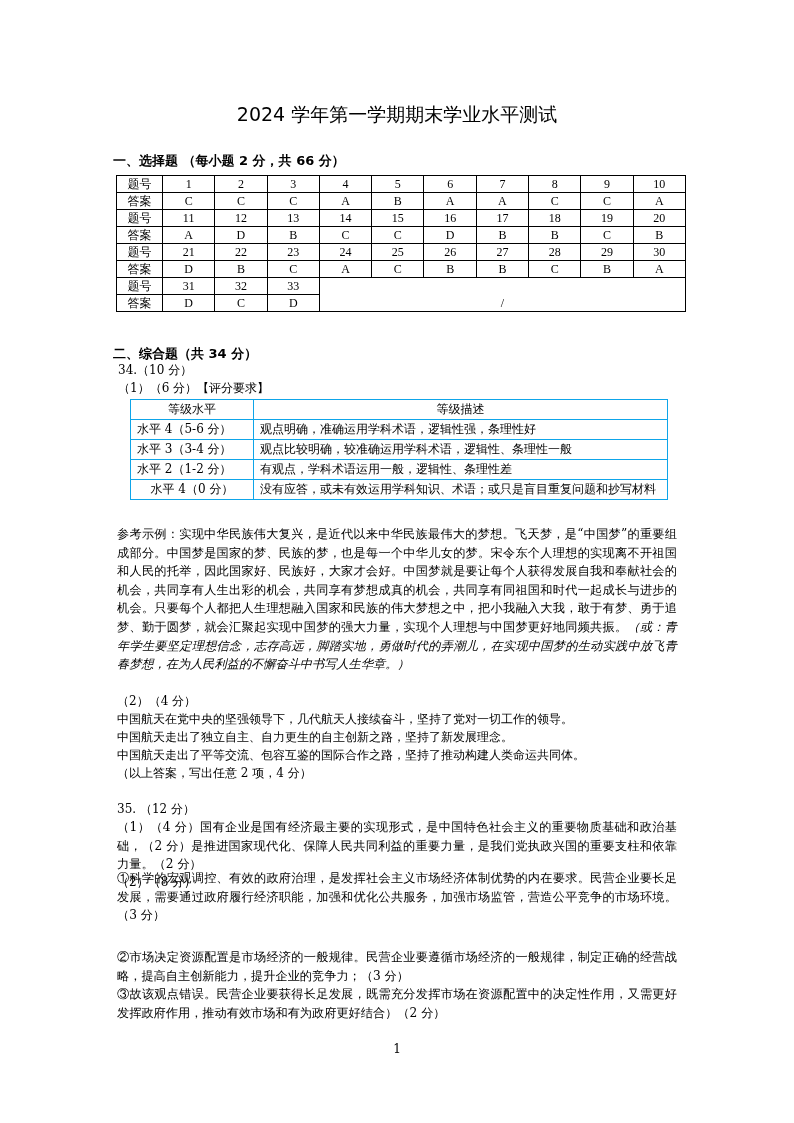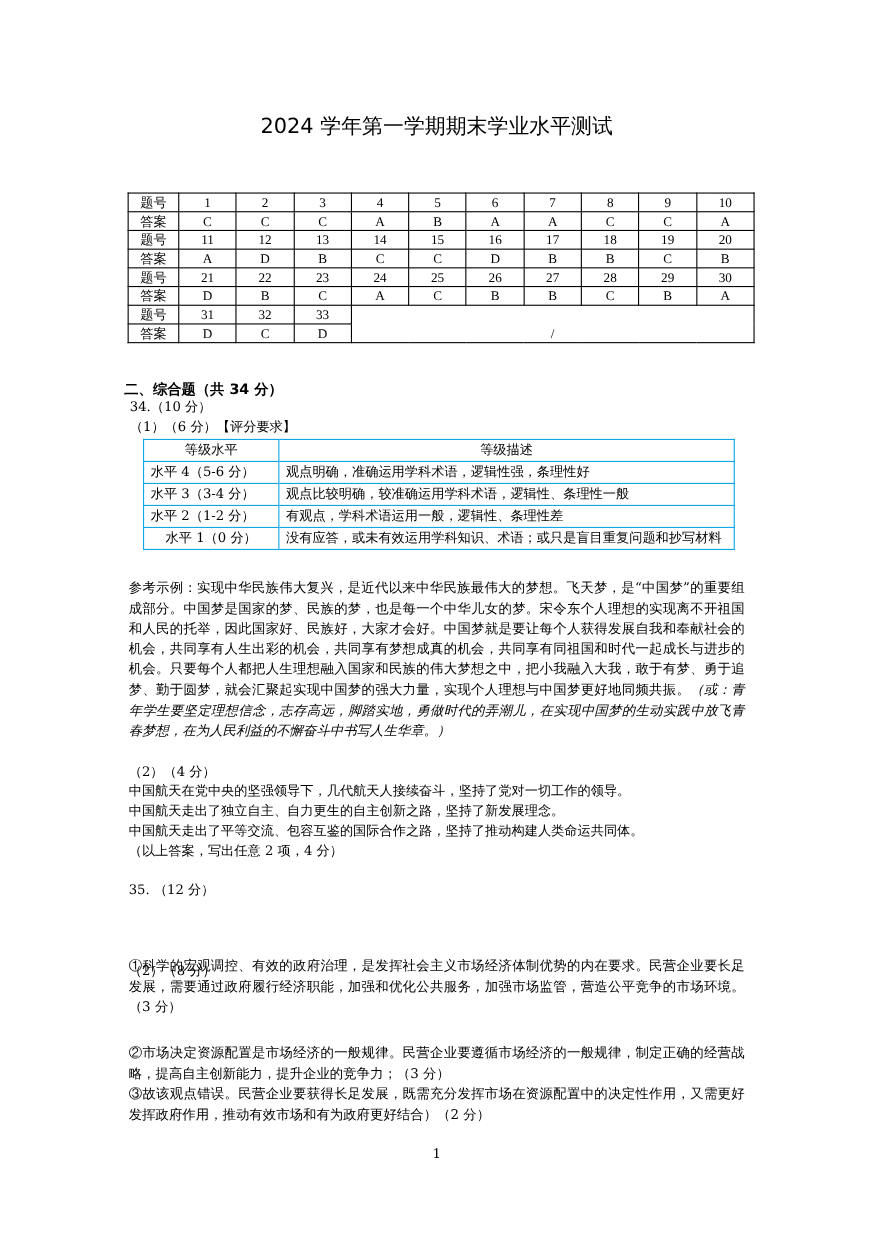--- a/index.html
+++ b/index.html
@@ -27,20 +27,21 @@
   .para .kai { font-style:italic; }
   .pagenum { position:absolute; top:1042px; left:0; width:794px; text-align:center; font-size:12px; }
 </style>
 </head>
 <body>
 
 <div class="page">
 
   <div class="title1">2024 学年第一学期期末学业水平测试</div>
 
+  <div class="sec-head" style="top:152px;">一、选择题 （每小题 2 分，共 66 分）</div>
 
   <table class="ans">
     <tbody id="ans-body">
         <tr>
           <td class="lbl">题号</td>
           <td>1</td>
           <td>2</td>
           <td>3</td>
           <td>4</td>
           <td>5</td>
@@ -147,36 +148,37 @@
       </tr>
       <tr>
         <td class="lv">水平 3（3-4 分）</td>
         <td>观点比较明确，较准确运用学科术语，逻辑性、条理性一般</td>
       </tr>
       <tr>
         <td class="lv">水平 2（1-2 分）</td>
         <td>有观点，学科术语运用一般，逻辑性、条理性差</td>
       </tr>
       <tr>
-        <td class="lv" style="text-align:center;">水平 1（0 分）</td>
+        <td class="lv" style="text-align:center;">水平 4（0 分）</td>
         <td>没有应答，或未有效运用学科知识、术语；或只是盲目重复问题和抄写材料</td>
       </tr>
     </tbody>
   </table>
 
   <div class="para" style="top:525px;">
     <span>参考示例：实现中华民族伟大复兴，是近代以来中华民族最伟大的梦想。飞天梦，是“中国梦”的重要组成部分。中国梦是国家的梦、民族的梦，也是每一个中华儿女的梦。宋令东个人理想的实现离不开祖国和人民的托举，因此国家好、民族好，大家才会好。中国梦就是要让每个人获得发展自我和奉献社会的机会，共同享有人生出彩的机会，共同享有梦想成真的机会，共同享有同祖国和时代一起成长与进步的机会。只要每个人都把人生理想融入国家和民族的伟大梦想之中，把小我融入大我，敢于有梦、勇于追梦、勤于圆梦，就会汇聚起实现中国梦的强大力量，实现个人理想与中国梦更好地同频共振。</span><span class="kai">（或：青年学生要坚定理想信念，志存高远，脚踏实地，勇做时代的弄潮儿，在实现中国梦的生动实践中放飞青春梦想，在为人民利益的不懈奋斗中书写人生华章。）</span>
   </div>
 
   <div class="line" style="top:693px;">（2）（4 分）</div>
   <div class="line" style="top:711px;">中国航天在党中央的坚强领导下，几代航天人接续奋斗，坚持了党对一切工作的领导。</div>
   <div class="line" style="top:729px;">中国航天走出了独立自主、自力更生的自主创新之路，坚持了新发展理念。</div>
   <div class="line" style="top:747px;">中国航天走出了平等交流、包容互鉴的国际合作之路，坚持了推动构建人类命运共同体。</div>
   <div class="line" style="top:765px;">（以上答案，写出任意 2 项，4 分）</div>
 
   <div class="line" style="top:801px;">35. （12 分）</div>
+  <div class="para" style="top:818px;">（1）（4 分）国有企业是国有经济最主要的实现形式，是中国特色社会主义的重要物质基础和政治基础，（2 分）是推进国家现代化、保障人民共同利益的重要力量，是我们党执政兴国的重要支柱和依靠力量。（2 分）</div>
   <div class="line" style="top:874px;">（2）（8 分）</div>
   <div class="para" style="top:869px;">①科学的宏观调控、有效的政府治理，是发挥社会主义市场经济体制优势的内在要求。民营企业要长足发展，需要通过政府履行经济职能，加强和优化公共服务，加强市场监管，营造公平竞争的市场环境。（3 分）</div>
   <div class="para" style="top:948px;">②市场决定资源配置是市场经济的一般规律。民营企业要遵循市场经济的一般规律，制定正确的经营战略，提高自主创新能力，提升企业的竞争力；（3 分）</div>
   <div class="para" style="top:985px;">③故该观点错误。民营企业要获得长足发展，既需充分发挥市场在资源配置中的决定性作用，又需更好发挥政府作用，推动有效市场和有为政府更好结合）（2 分）</div>
 
   <div class="pagenum">1</div>
 </div>
 
 </body></html>

